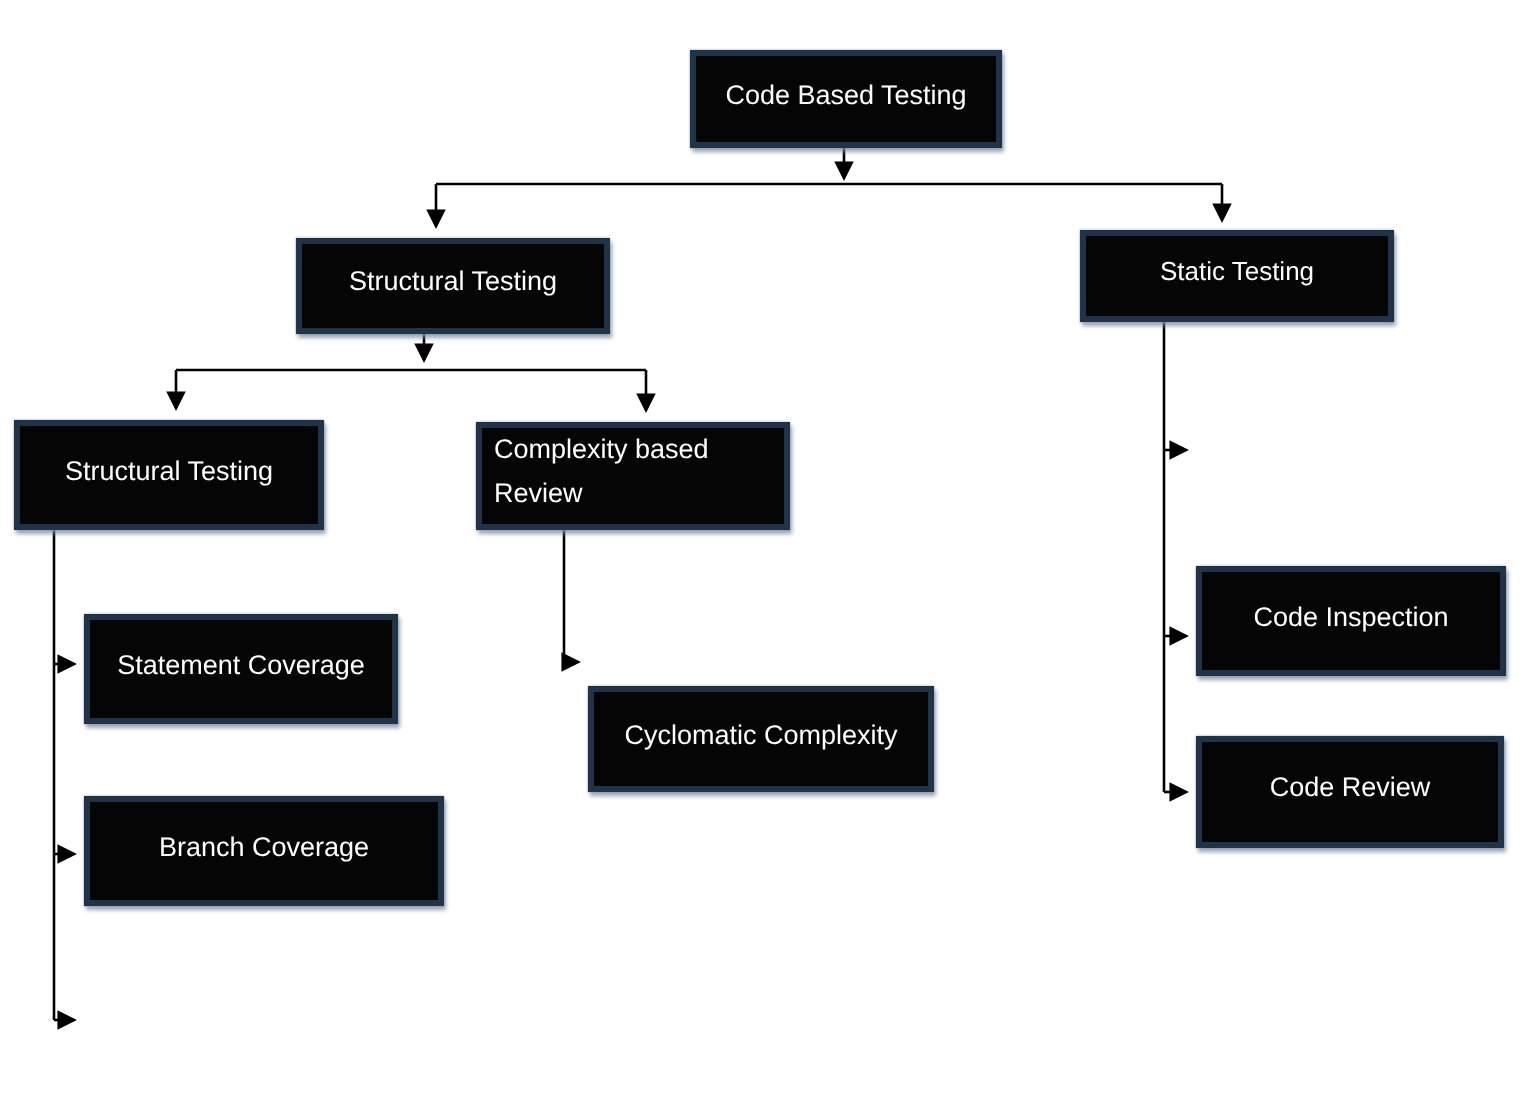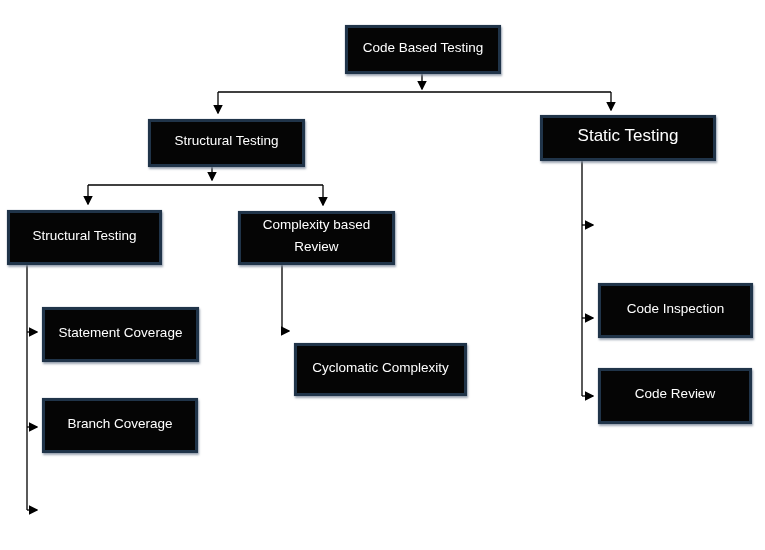--- a/index.html
+++ b/index.html
@@ -12,32 +12,32 @@
   }
   .wires{position:absolute;left:0;top:0;width:765px;height:550px;}
   .node{
     position:absolute;
     box-sizing:border-box;
     background:var(--fill);
     border:3px solid var(--border);
     box-shadow:1px 2px 2px rgba(125,138,155,0.75), 0 0 1px #93a1b3;
     color:var(--text);
     display:flex;align-items:center;justify-content:center;
-    text-align:center;
+    text-align:left;
     font-size:13.5px;
     line-height:1.6;
     padding:0 6px 4px 6px;
   }
   #n-root       {left:345px;top:25px; width:156px;height:49px;}
   #n-struct2    {left:148px;top:119px;width:157px;height:48px;}
-  #n-static     {left:540px;top:115px;width:176px;height:46px;font-size:17px;}
+  #n-static     {left:540px;top:115px;width:157px;height:46px;font-size:13px;}
   #n-struct3    {left:7px;  top:210px;width:155px;height:55px;}
   #n-complexity {left:238px;top:211px;width:157px;height:54px;}
   #n-statement  {left:42px; top:307px;width:157px;height:55px;}
-  #n-branch     {left:42px; top:398px;width:156px;height:55px;}
+  #n-branch     {left:42px; top:398px;width:180px;height:55px;}
   #n-path       {left:42px; top:482px;width:157px;height:55px;}
   #n-cyclomatic {left:294px;top:307px;width:173px;height:53px;margin-top:36px;}
   #n-walkthrough{left:598px;top:200px;width:154px;height:55px;}
   #n-inspection {left:598px;top:283px;width:155px;height:55px;}
   #n-review     {left:598px;top:368px;width:154px;height:56px;}
 </style>
 </head>
 <body>
 
 <div class="canvas">

